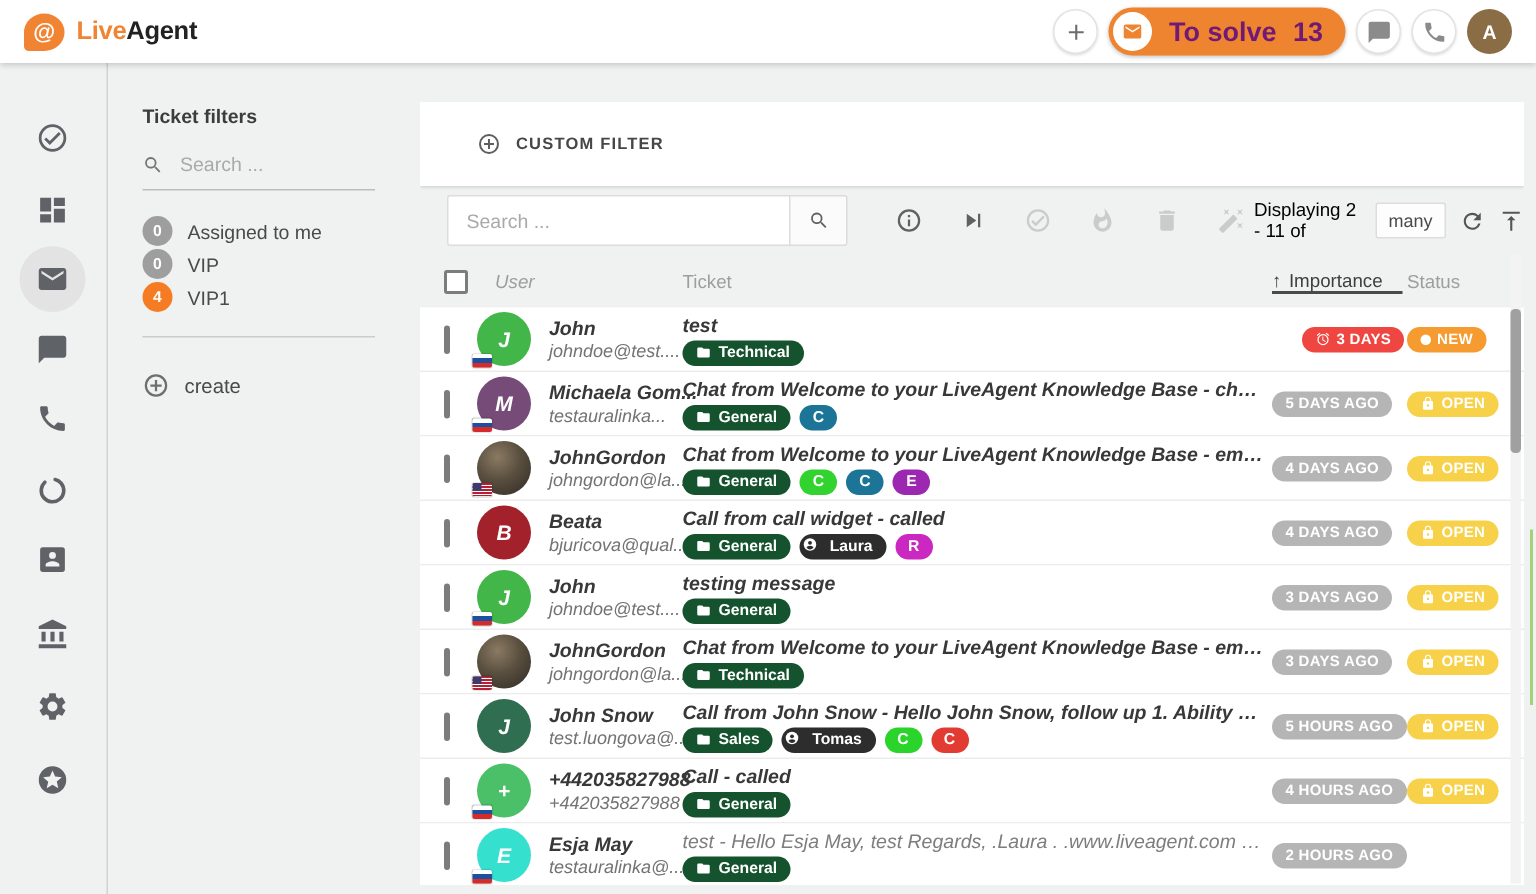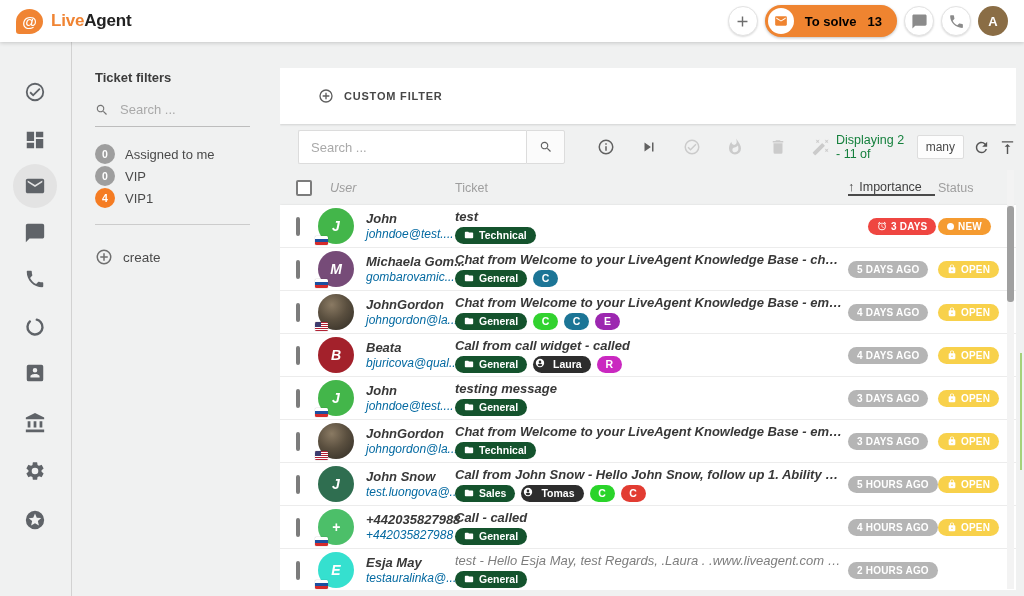--- a/index.html
+++ b/index.html
@@ -14,21 +14,21 @@
   .logo-bubble { position:absolute; inset:0; background:#f08433; border-radius:50% 50% 50% 12%; display:flex; align-items:center; justify-content:center; color:#fff; font-weight:bold; font-size:15px; }
   .brand-text { font-size:17px; font-weight:bold; letter-spacing:-.2px; }
   .brand-live { color:#f08433; } .brand-agent { color:#222; }
   .topbar-right { margin-left:auto; display:flex; align-items:center; gap:7px; }
   .circle-btn { width:30px; height:30px; border-radius:50%; background:#fff; border:1px solid #e3e3e3; box-shadow:0 1px 2px rgba(0,0,0,.14); display:flex; align-items:center; justify-content:center; cursor:pointer; }
   .circle-btn svg { width:17px; height:17px; fill:#8b8b8b; }
   .circle-btn.plain svg { fill:#6d6d6d; }
   .tosolve { height:32px; border-radius:16px; background:#ef8430; display:flex; align-items:center; padding:3px 15px 3px 3px; gap:11px; box-shadow:0 1px 3px rgba(0,0,0,.25); cursor:pointer; }
   .env-circle { width:26px; height:26px; border-radius:50%; background:#fff; display:flex; align-items:center; justify-content:center; }
   .env-circle svg { width:14px; height:14px; fill:#ef8430; }
-  .tosolve-label, .tosolve-count { color:#000000; font-weight:bold; font-size:13px; }
+  .tosolve-label, .tosolve-count { color:#701a75; font-weight:bold; font-size:18px; }
   .avatar-top { width:30px; height:30px; border-radius:50%; background:#8a6d45; color:#fff; font-weight:bold; font-size:13px; display:flex; align-items:center; justify-content:center; cursor:pointer; }
 
   
   .content { position:absolute; top:42px; left:0; right:0; bottom:0; }
 
   
   .rail { position:absolute; left:0; top:0; width:71px; bottom:0; }
   .rail-item { position:absolute; left:13px; width:44px; height:44px; border-radius:50%; display:flex; align-items:center; justify-content:center; cursor:pointer; }
   .rail-item.active { background:#e3e3e3; }
   .rail-item svg { width:22px; height:22px; fill:#5f6368; }
@@ -60,21 +60,21 @@
   .search-box { display:flex; height:34px; }
   .search-box input { width:228px; border:1px solid #dcdcdc; border-right:none; background:#fff; padding:0 12px; font-size:13px; color:#555; border-radius:2px 0 0 2px; outline:none; font-family:inherit; }
   .search-box input::placeholder { color:#a9a9a9; }
   .search-btn { width:39px; border:1px solid #dcdcdc; background:#fbfbfb; border-radius:0 2px 2px 0; display:flex; align-items:center; justify-content:center; cursor:pointer; }
   .search-btn svg { width:14px; height:14px; fill:#616161; }
   .tb-icons { display:flex; align-items:center; gap:13px; margin-left:26px; }
   .tb-icon { width:30px; height:30px; display:flex; align-items:center; justify-content:center; cursor:pointer; }
   .tb-icon svg { width:18px; height:18px; fill:#616161; }
   .tb-icon.disabled svg { fill:#cbcbcb; }
   .tb-right { margin-left:auto; display:flex; align-items:center; gap:9px; padding-right:4px; }
-  .displaying { font-size:12.5px; color:#15803d; }
+  .displaying { font-size:12.5px; color:#000000; }
   .many-box { border:1px solid #ddd; background:#fdfdfd; padding:4px 8px; font-size:12px; color:#4a4a4a; border-radius:2px; cursor:pointer; }
   .tb-right .tb-icon { width:24px; }
   .tb-right .tb-icon svg { width:17px; height:17px; fill:#555; }
 
   
   .thead { height:35px; display:flex; align-items:stretch; font-size:12.5px; color:#9e9e9e; }
   .thead > div { display:flex; align-items:center; }
   .col-check { width:22px; margin-left:16px; flex:none; }
   .col-user { width:137px; flex:none; padding-left:12px;font-style:italic; }
   .col-ticket { flex:1; min-width:0; }
@@ -87,21 +87,21 @@
   .trow { height:43px; display:flex; align-items:center; border-bottom:1px solid #ececec; background:#fff; }
   .trow .col-user { display:flex; align-items:center; gap:12px; padding-left:0; }
   .avatar { position:relative; width:36px; height:36px; border-radius:50%; color:#fff; font-weight:bold; font-size:14px; display:flex; align-items:center; justify-content:center; flex:none; }
   .avatar.photo { background:radial-gradient(circle at 38% 30%, #8a7a63 0%, #5a4f3f 45%, #2e2a23 100%); }
   .flag { position:absolute; left:-3px; bottom:-1px; width:13px; height:9px; border-radius:1.5px; overflow:hidden; box-shadow:0 0 1px rgba(0,0,0,.5); }
   .flag-sk { background:linear-gradient(180deg,#fff 0 33%,#1b4fa0 33% 66%,#d52b2b 66% 100%); }
   .flag-us { background:repeating-linear-gradient(180deg,#b22234 0 1px,#fff 1px 2px); }
   .flag-us::after { content:""; position:absolute; left:0; top:0; width:45%; height:50%; background:#3c3b6e; }
   .u-meta { min-width:0; }
   .u-name { font-weight:bold; font-size:13px; color:#383838; white-space:nowrap; overflow:hidden; }
-  .u-mail { font-size:12px; color:#0369a1; white-space:nowrap; overflow:hidden; margin-top:2px; }
+  .u-mail { font-size:12px; color:#737373; white-space:nowrap; overflow:hidden; margin-top:2px; }
   .t-title { font-weight:bold; font-size:13px; color:#383838; white-space:nowrap; overflow:hidden; text-overflow:ellipsis; padding-right:6px;font-style:italic; }
   .t-title.muted { font-weight:normal; color:#7d7d7d; }
   .t-tags { display:flex; align-items:center; gap:6px; margin-top:3px; }
   .tag { height:17px; border-radius:9px; display:flex; align-items:center; font-size:10.5px; font-weight:bold; color:#fff; padding:0 9px; gap:5px; white-space:nowrap; }
   .tag svg { width:10px; height:10px; fill:#fff; }
   .tag-dept { background:#14532d; }
   .tag-agent { background:#2d2d2d; padding-left:2px; }
   .tag-agent .pc { width:13px; height:13px; }
   .tag-letter { width:25px; padding:0; justify-content:center; }
   .pill { height:17px; border-radius:9px; display:inline-flex; align-items:center; gap:4px; padding:0 9px; color:#fff; font-size:10px; font-weight:bold; letter-spacing:.2px; white-space:nowrap; }
@@ -400,21 +400,21 @@
                 </svg>
               </span>3 DAYS</span></div>
     <div class="col-status"><span class="pill st-new"><span class="st-dot"></span>NEW</span></div>
         </div>
         <div class="trow">
     <div class="col-check"><span class="cb"></span></div>
     <div class="col-user">
             <span class="avatar" style="background:#764b78">M<span class="flag flag-sk"></span></span>
       <span class="u-meta">
         <span class="u-name">Michaela Gom...</span>
-        <span class="u-mail">gombarovamic...</span>
+        <span class="u-mail">testauralinka...</span>
       </span>
     </div>
     <div class="col-ticket">
       <div class="t-title">Chat from Welcome to your LiveAgent Knowledge Base - chat button Hello... He...</div>
       <div class="t-tags">
               <span class="tag tag-dept"><span>
                   <svg viewBox="0 0 24 24">
                     <path d="M10 4H4a2 2 0 0 0-2 2v12a2 2 0 0 0 2 2h16a2 2 0 0 0 2-2V8a2 2 0 0 0-2-2h-8l-2-2z"></path>
                   </svg>
                 </span>General</span>

